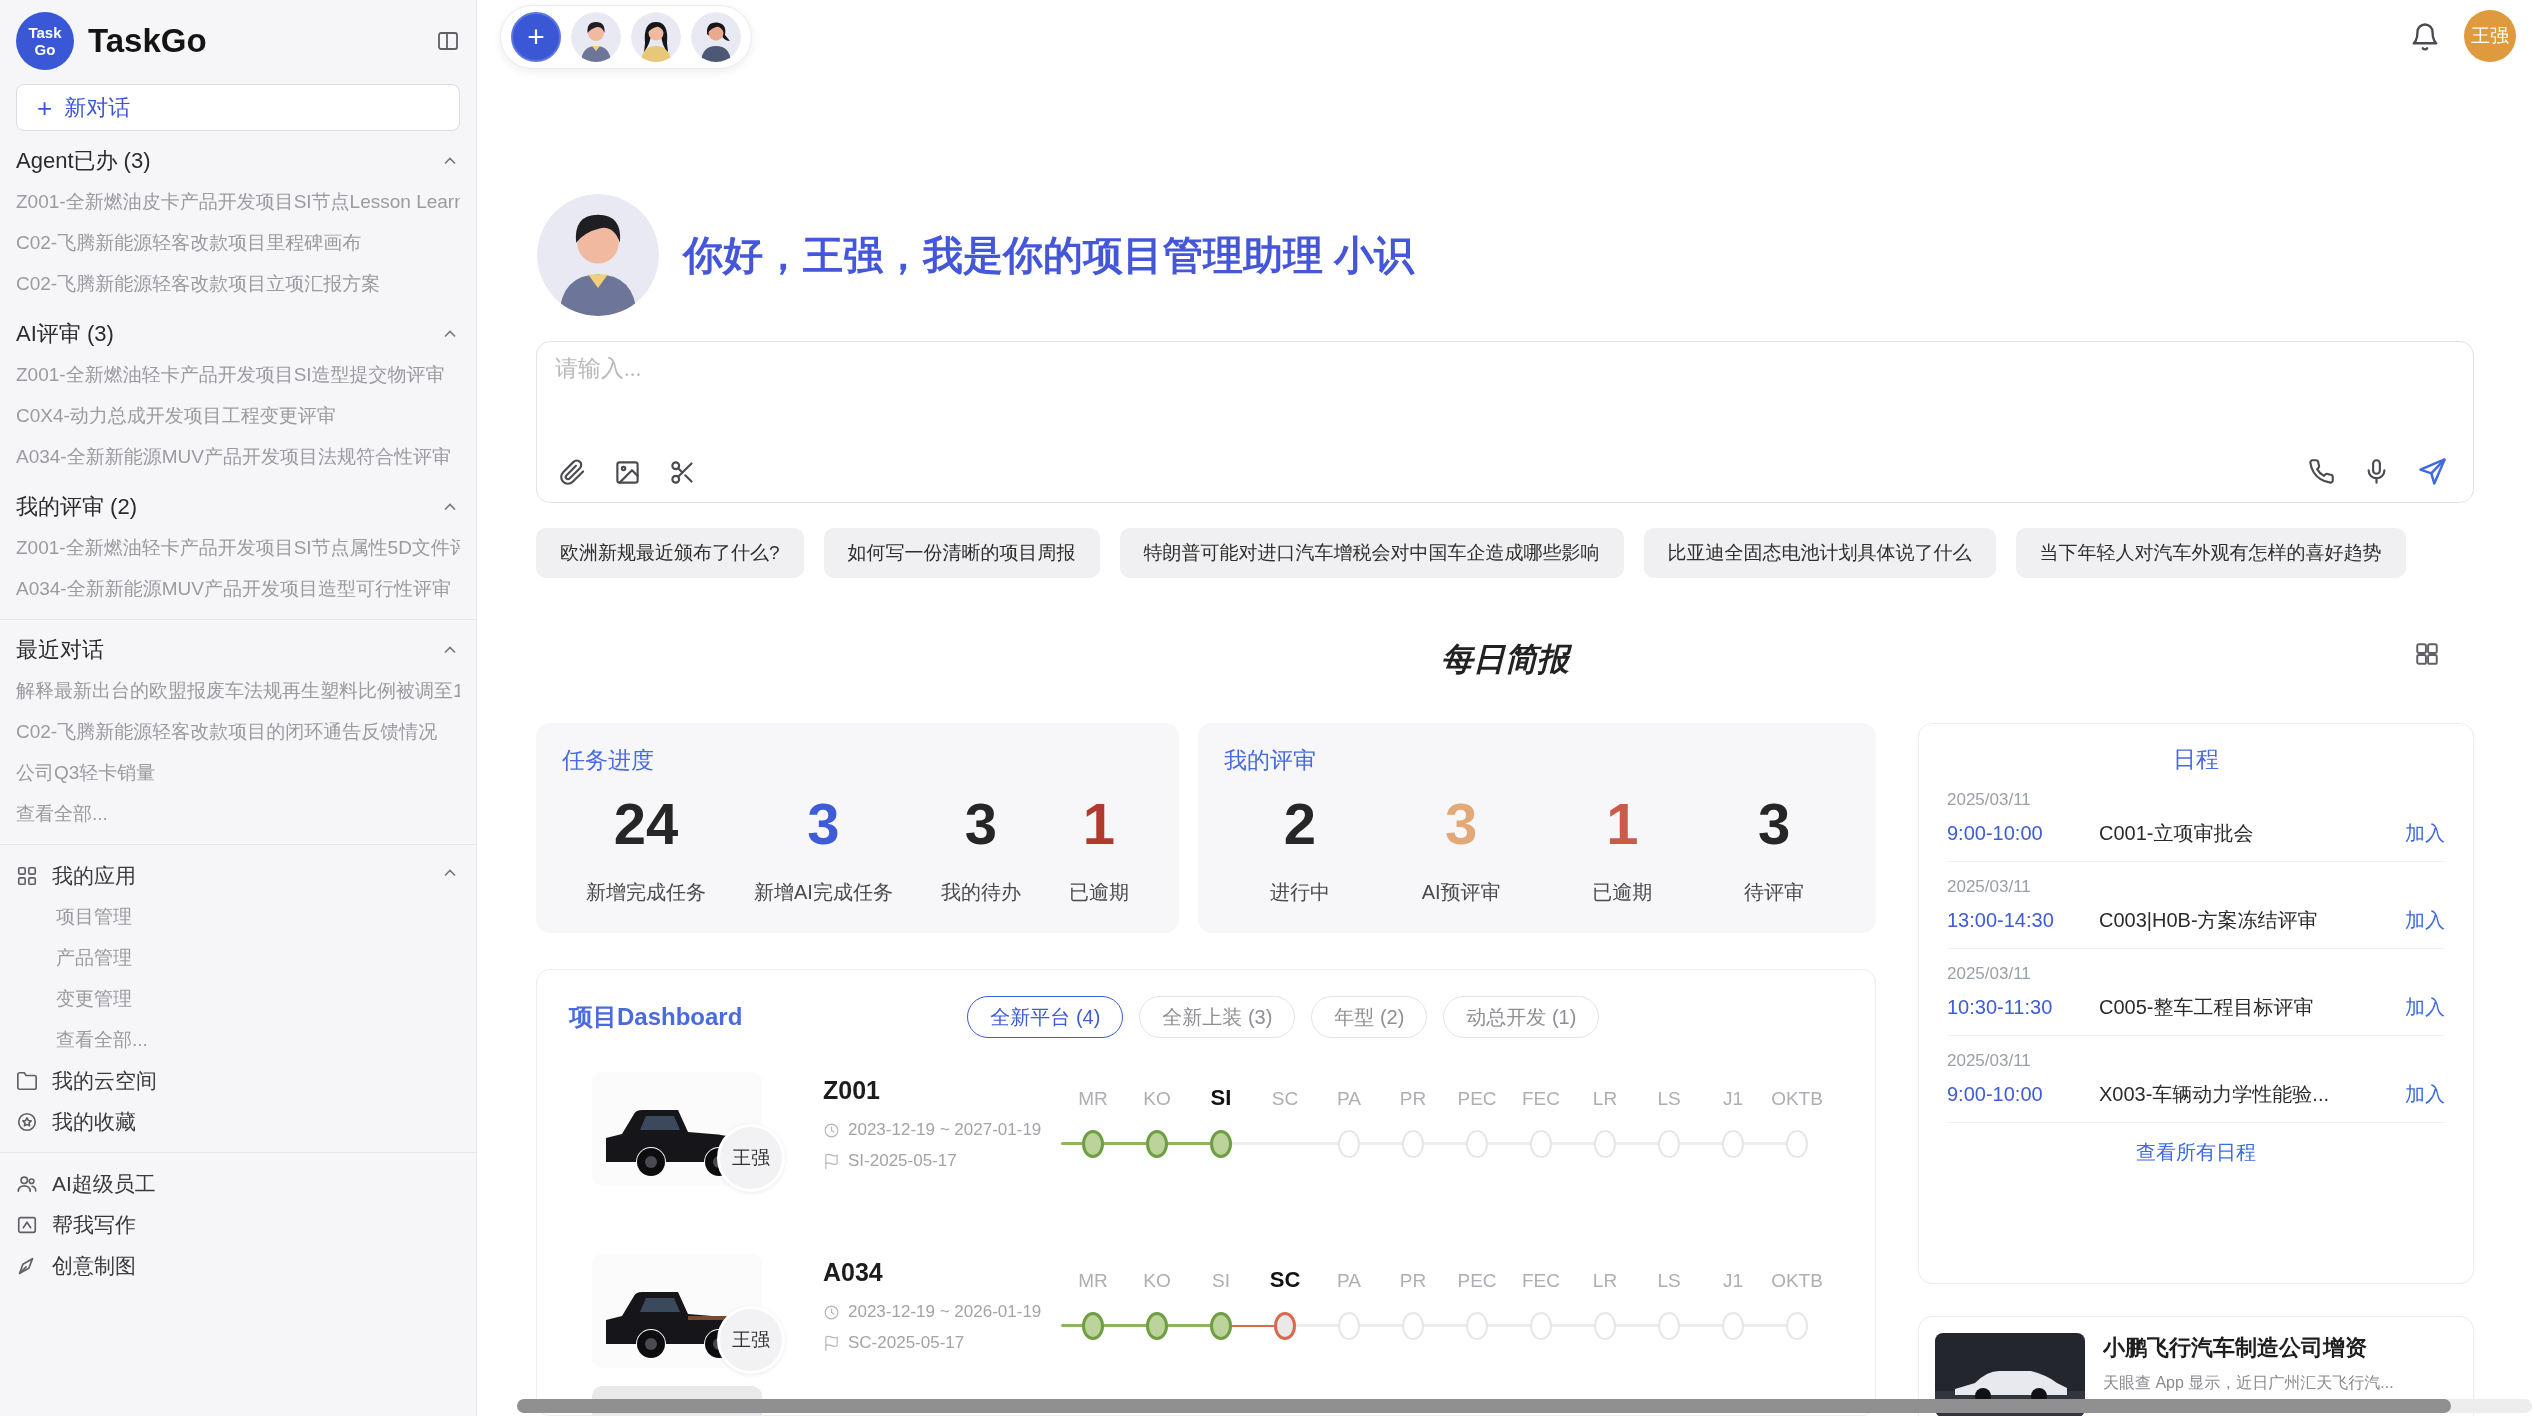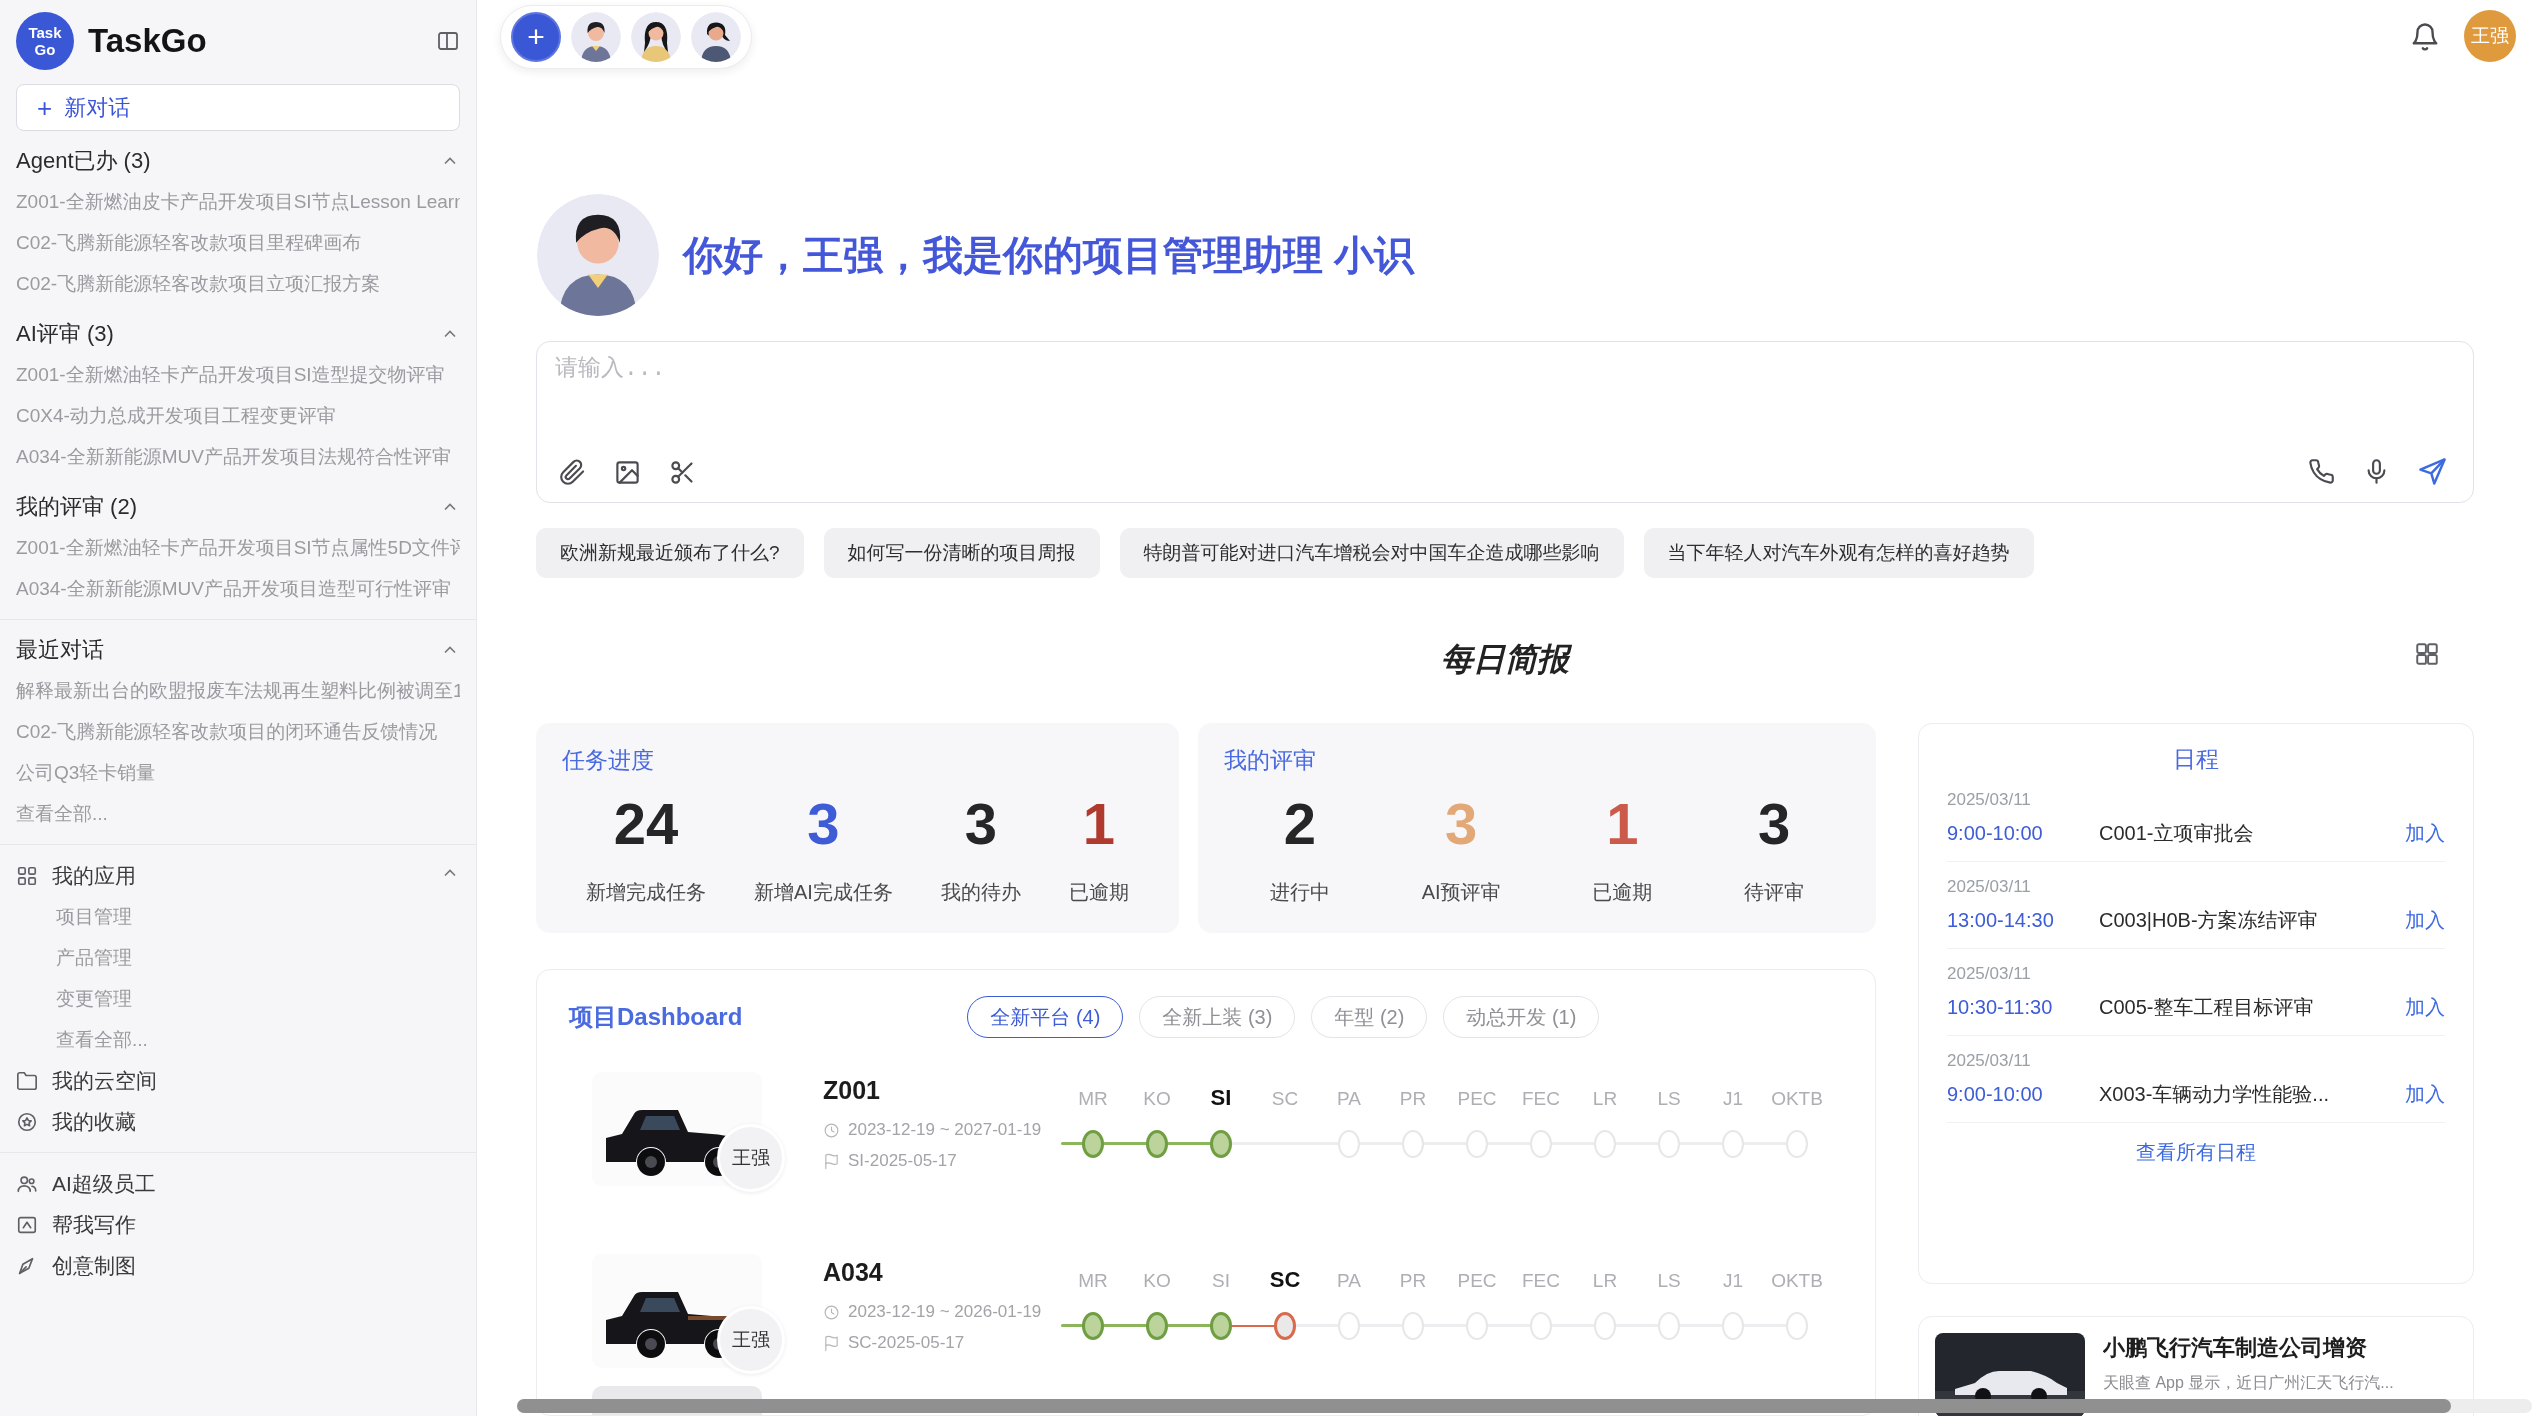--- a/index.html
+++ b/index.html
@@ -44,21 +44,21 @@
                  background:#e09a3e; color:#fff; font-size:19px; display:flex; align-items:center;
                  justify-content:center; cursor:pointer; }
 
   .greeting-row { position:absolute; left:60px; top:194px; display:flex; align-items:center; gap:24px; }
   .assistant-avatar { width:122px; height:122px; border-radius:50%; overflow:hidden; }
   .greeting-text { font-size:40px; font-weight:700; color:#4457d8; }
 
   .composer { position:absolute; left:59px; top:341px; width:1938px; height:162px;
               border:1.5px solid #e2e2e8; border-radius:14px; background:#fff; }
   .composer input { position:absolute; left:18px; top:14px; width:1200px; border:none; outline:none;
-                    font-size:23px; color:#444; font-family:Liberation Mono, monospace; background:transparent; }
+                    font-size:23px; color:#444; font-family:Liberation Serif, serif; background:transparent; }
   .composer input::placeholder { color:#b9b9bf; }
   .composer-left { position:absolute; left:22px; bottom:16px; display:flex; gap:28px; align-items:center; }
   .composer-right { position:absolute; right:26px; bottom:16px; display:flex; gap:28px; align-items:center; }
   .cicon { cursor:pointer; display:flex; }
   svg.ic-dark { stroke:#4a4a50; fill:none; stroke-width:1.9; stroke-linecap:round; stroke-linejoin:round; }
 
   .chips { position:absolute; left:59px; top:528px; width:1938px; display:flex; gap:20px; overflow:hidden; }
   .chip { height:50px; flex:none; display:flex; align-items:center; padding:0 24px; background:#f0f0f2;
           border-radius:10px; font-size:19px; color:#2e2e2e; white-space:nowrap; cursor:pointer; }
 
@@ -375,20 +375,21 @@
               <line x1="22" y1="2" x2="11" y2="13.5" stroke="#3d6ae0" stroke-width="2"></line>
             </svg>
           </span>
       </div>
     </div>
 
     <div class="chips">
       <div class="chip">欧洲新规最近颁布了什么?</div>
       <div class="chip">如何写一份清晰的项目周报</div>
       <div class="chip">特朗普可能对进口汽车增税会对中国车企造成哪些影响</div>
+      <div class="chip">比亚迪全固态电池计划具体说了什么</div>
       <div class="chip">当下年轻人对汽车外观有怎样的喜好趋势</div>
     </div>
 
     <div class="briefing-title">每日简报</div>
     <span class="briefing-grid">
       <svg class="ic" width="26" height="26" viewBox="0 0 24 24">
           <rect x="3" y="3" width="8" height="8" rx="1.5"></rect>
           <rect x="13" y="3" width="8" height="8" rx="1.5"></rect>
           <rect x="3" y="13" width="8" height="8" rx="1.5"></rect>
           <rect x="13" y="13" width="8" height="8" rx="1.5"></rect>

